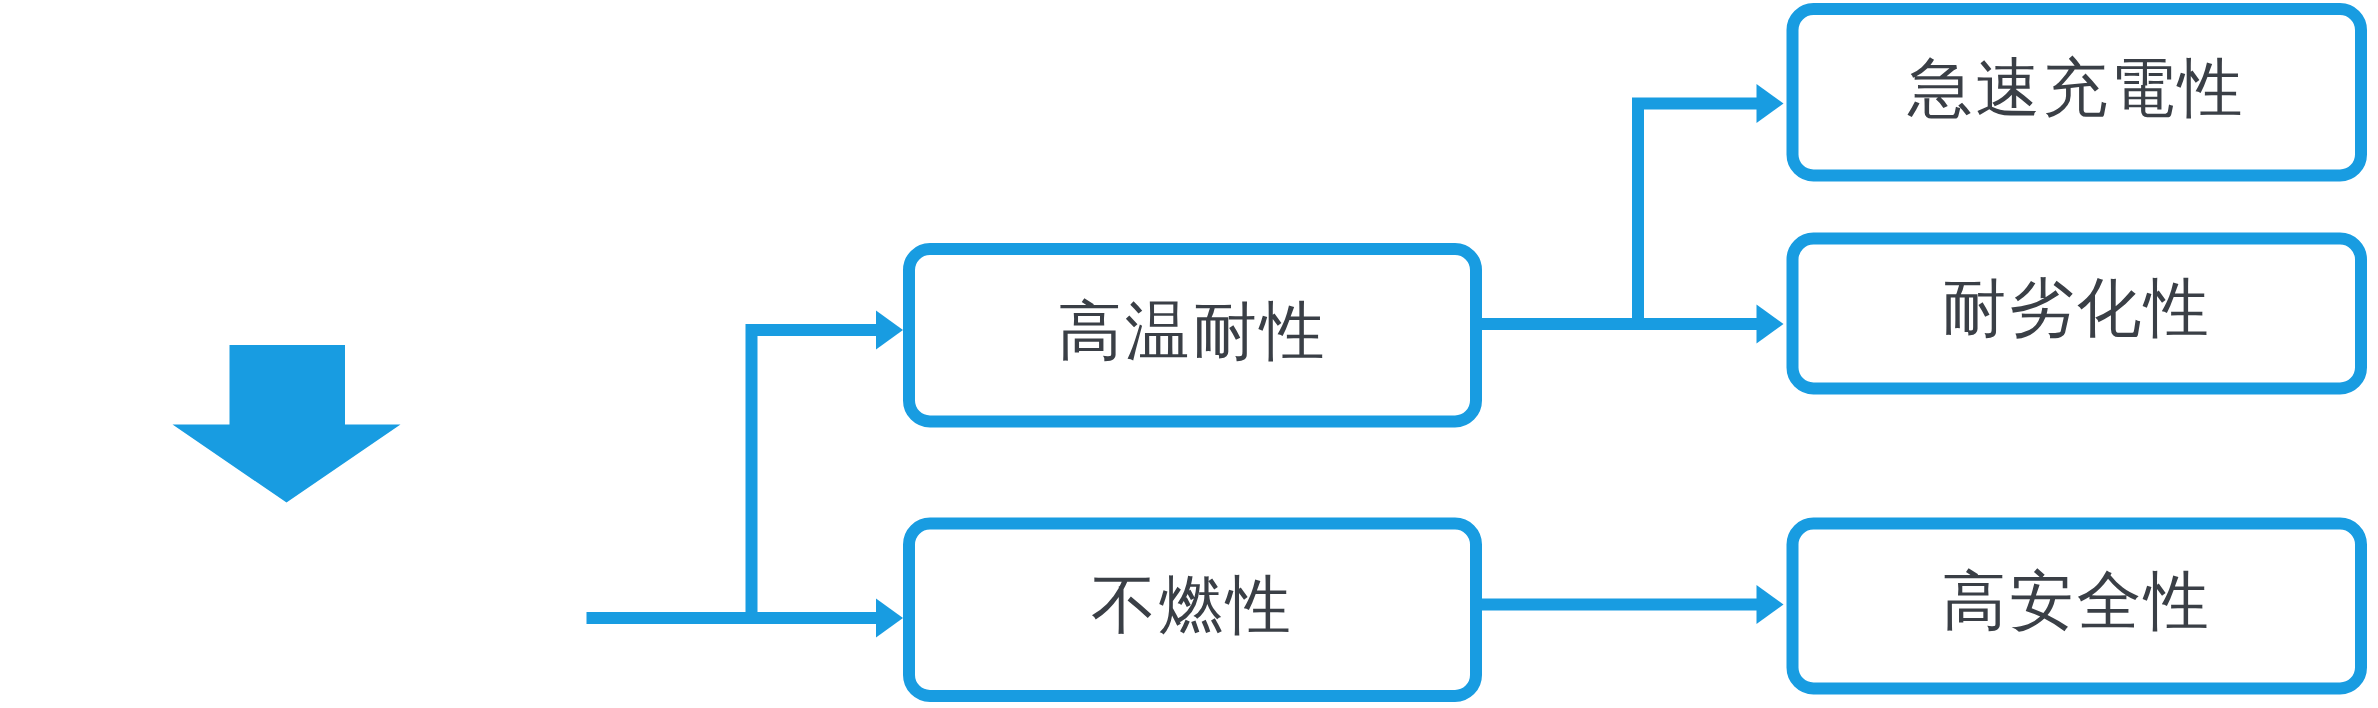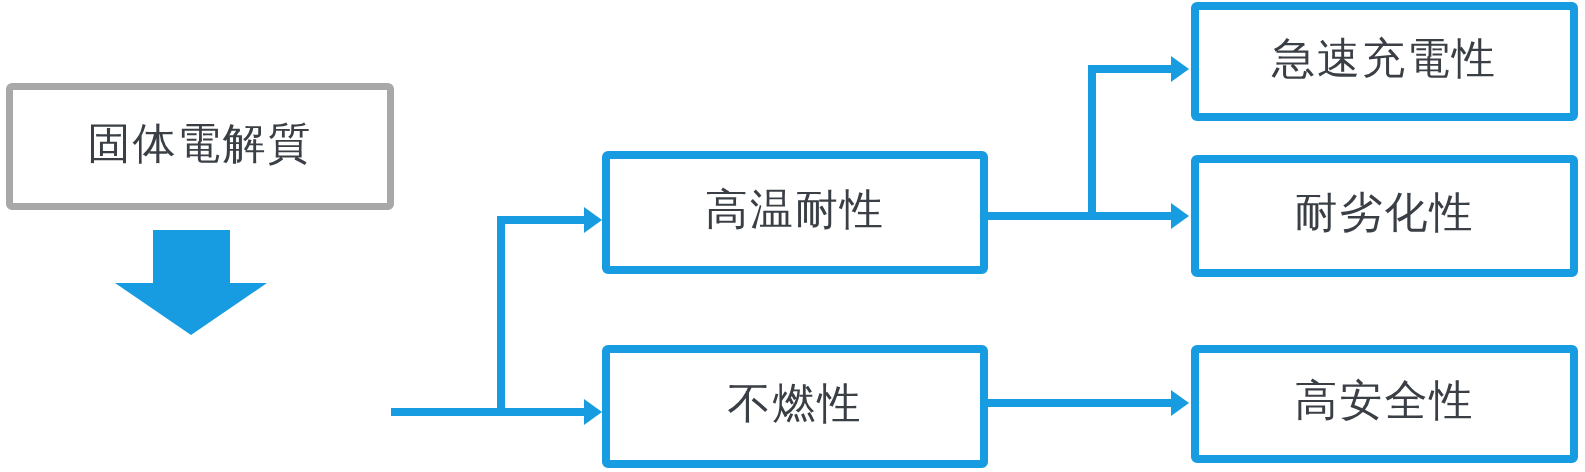--- a/index.html
+++ b/index.html
@@ -32,41 +32,41 @@
     fill: var(--accent-blue);
     stroke: none;
   }
   .block-arrow {
     fill: var(--accent-blue);
     stroke: none;
   }
   .node {
     position: absolute;
     border: 8px solid var(--accent-blue);
-    border-radius: 6px;
+    border-radius: 18px;
     background: var(--bg);
     display: flex;
     align-items: center;
     justify-content: center;
     padding-bottom: 6px;
     color: var(--text-dark);
     font-size: 43px;
     letter-spacing: 2px;
     white-space: nowrap;
   }
   .node--gray {
     border-color: var(--neutral-gray);
     border-width: 7px;
   }
   .node--solid-electrolyte       { left: 6px;    top: 83px;  width: 388px; height: 127px; }
   .node--all-solid-state-battery { left: 6px;    top: 343px; width: 387px; height: 125px; }
-  .node--high-temp-resistance    { left: 602px;  top: 151px; width: 386px; height: 123px; }
+  .node--high-temp-resistance    { left: 602px;  top: 162px; width: 386px; height: 123px; }
   .node--non-flammability        { left: 602px;  top: 345px; width: 386px; height: 123px; font-family: Liberation Serif, serif; }
   .node--rapid-charging          { left: 1191px; top: 2px;   width: 387px; height: 119px; }
-  .node--degradation-resistance  { left: 1191px; top: 155px; width: 387px; height: 122px; }
+  .node--degradation-resistance  { left: 1191px; top: 155px; width: 387px; height: 108px; }
   .node--high-safety             { left: 1191px; top: 345px; width: 387px; height: 118px; }
 </style>
 </head>
 <body>
 
 <div class="canvas">
 
   <svg class="wires" viewBox="0 0 1585 472" xmlns="http://www.w3.org/2000/svg">
 
     <polygon class="block-arrow" points="153,230 230,230 230,283 267,283 191,335 115,283 153,283"></polygon>
@@ -84,23 +84,20 @@
       <polygon class="arrowhead" points="1171,56 1171,82 1189,69"></polygon>
       <polygon class="arrowhead" points="1171,203 1171,229 1189,216"></polygon>
     </g>
 
     <g>
       <path class="wire" d="M 986 403 H 1172"></path>
       <polygon class="arrowhead" points="1171,390 1171,416 1189,403"></polygon>
     </g>
   </svg>
 
-  <div class="node node--gray node--solid-electrolyte">
-    <span>固体電解質</span>
-  </div>
 
 
   <div class="node node--high-temp-resistance">
     <span>高温耐性</span>
   </div>
 
   <div class="node node--non-flammability">
     <span>不燃性</span>
   </div>
 

